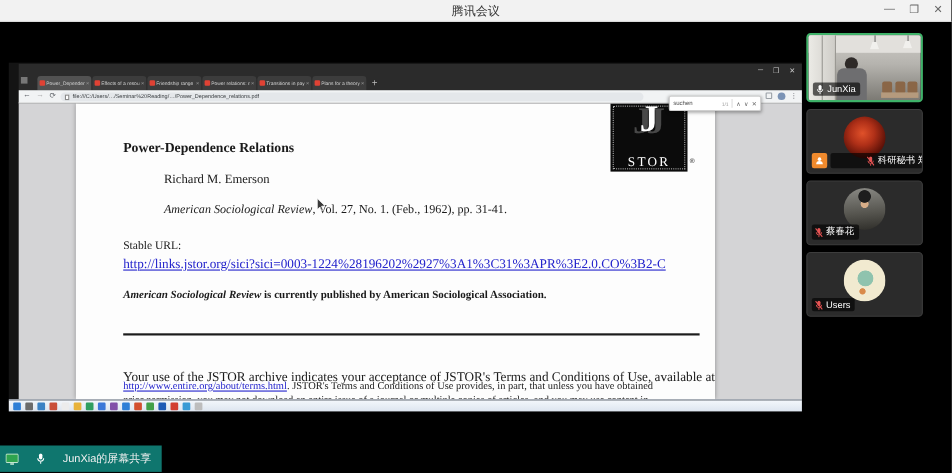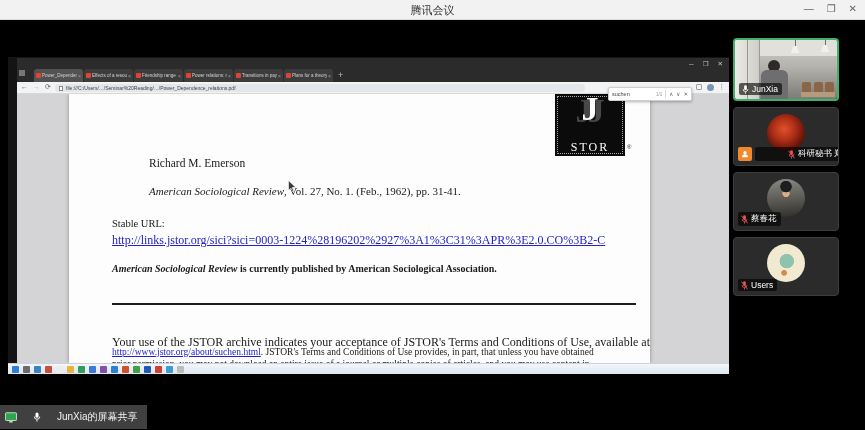--- a/index.html
+++ b/index.html
@@ -95,21 +95,21 @@
   
   .cursor { position:absolute; left:271px; top:86px; z-index:20; }
 
   
   .taskbar { position:absolute; left:0; top:306px; width:721px; height:11px;
              background:linear-gradient(#f3f7fb,#dde5ef); border-top:1px solid #c9d2de;
              display:flex; align-items:center; gap:4px; padding:0 4px; }
   .tb-ic { width:7px; height:7px; border-radius:1px; flex:none; }
 
   
-  .sidebar { position:absolute; left:733px; top:30px; width:106px;margin-top:8px; }
+  .sidebar { position:absolute; left:733px; top:30px; width:106px; }
   .tile { position:relative; width:106px; height:59px; background:#2b2b2b;
           border:1px solid #3d3d3d; border-radius:4px; margin-bottom:6px; overflow:hidden; }
   .tile.speaking { height:63px; border:2px solid #3fb269; }
   .avatar { position:absolute; left:50%; top:6px; transform:translateX(-50%);
             width:38px; height:38px; border-radius:50%; }
   .namechip { position:absolute; left:4px; bottom:4px; display:flex; align-items:center;
               gap:3px; background:rgba(0,0,0,.62); border-radius:2px; padding:1px 4px 1px 3px; }
   .namechip .pname { font-size:8.5px; color:#fff; white-space:nowrap; }
   .badge { position:absolute; left:4px; bottom:4px; width:14px; height:14px;
            background:#f08a2d; border-radius:2px; display:flex; align-items:center;
@@ -150,21 +150,21 @@
   .scene .body { position:absolute; left:26px; top:30px; width:27px; height:30px;
                  border-radius:6px 6px 0 0; background:#6e6e70; }
   .scene .chair { position:absolute; width:9px; height:11px; border-radius:2px; background:#8a6647; bottom:6px; }
   .scene .table { position:absolute; right:2px; bottom:2px; width:34px; height:5px; background:#b59a7d; }
 
   
   .mic { flex:none; display:block; }
 
   
   .sharebar { position:absolute; left:0px; top:405px; height:24px; display:flex;
-              align-items:center; gap:16px; background:#404040; padding:0 9px 0 5px; }
+              align-items:center; gap:16px; background:#0f766e; padding:0 9px 0 5px; }
   .sharetext { font-size:10px; color:#f0f0f0; }
 </style>
 </head>
 <body>
 
 <div id="app">
 
   <div class="titlebar">
     <div class="title">腾讯会议</div>
     <div class="win-ctrls">
@@ -240,33 +240,34 @@
       <span class="findcount">1/1</span>
       <span class="findsep"></span>
       <span class="findbtn">∧</span>
       <span class="findbtn">∨</span>
       <span class="findbtn">✕</span>
     </div>
 
     <div class="viewer">
       <div class="page"></div>
 
+      <div class="pdf-text t-title">Power-Dependence Relations</div>
       <div class="pdf-text t-author">Richard M. Emerson</div>
       <div class="pdf-text t-journal">
         <span class="ital">American Sociological Review</span><span>, Vol. 27, No. 1. (Feb., 1962), pp. 31-41.</span>
       </div>
       <div class="pdf-text t-stable">Stable URL:</div>
       <div class="pdf-text t-link">http://links.jstor.org/sici?sici=0003-1224%28196202%2927%3A1%3C31%3APR%3E2.0.CO%3B2-C</div>
       <div class="pdf-text t-pub">
         <span class="ital">American Sociological Review</span><span> is currently published by American Sociological Association.</span>
       </div>
       <div class="hrule"></div>
       <div class="pdf-text t-terms1">Your use of the JSTOR archive indicates your acceptance of JSTOR's Terms and Conditions of Use, available at</div>
       <div class="pdf-text t-terms2">
-        <span class="bluelink">http://www.jstor.org/about/suchen.html</span><span>. JSTOR's Terms and Conditions of Use provides, in part, that unless you have obtained</span>
+        <span class="bluelink">http://www.entire.org/about/terms.html</span><span>. JSTOR's Terms and Conditions of Use provides, in part, that unless you have obtained</span>
       </div>
       <div class="pdf-text t-terms3">prior permission, you may not download an entire issue of a journal or multiple copies of articles, and you may use content in</div>
 
       <div class="jstor">
         <div class="orn"></div>
         <div class="bigj">J</div>
         <div class="stor">STOR</div>
       </div>
       <div class="reg">®</div>
 

